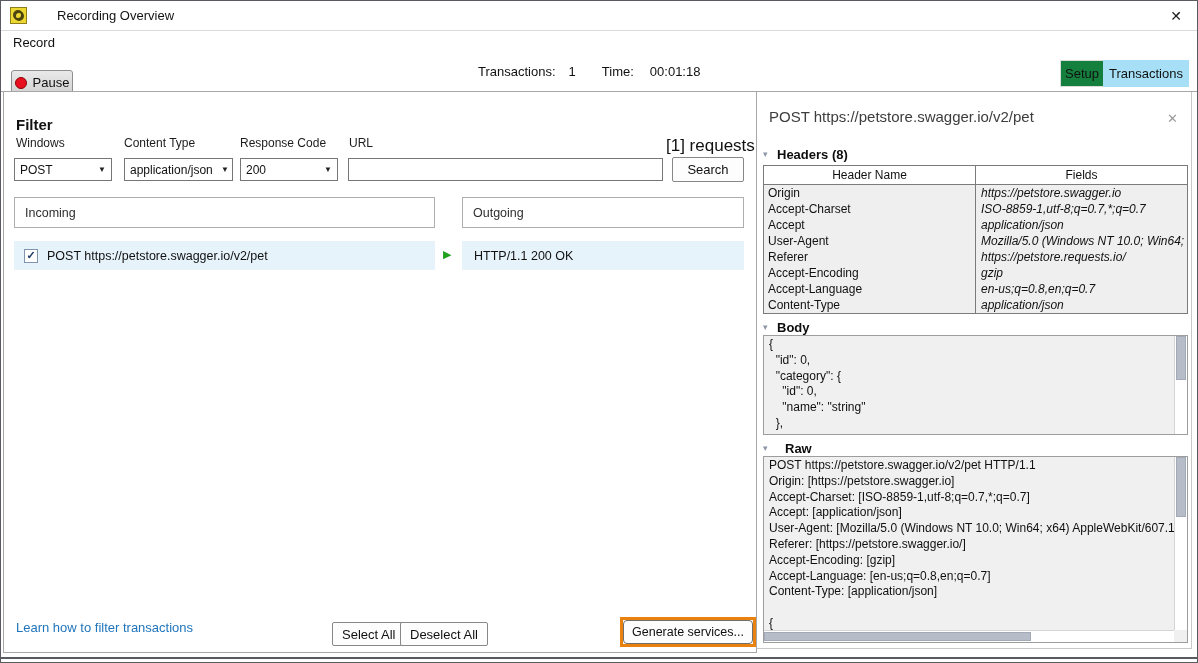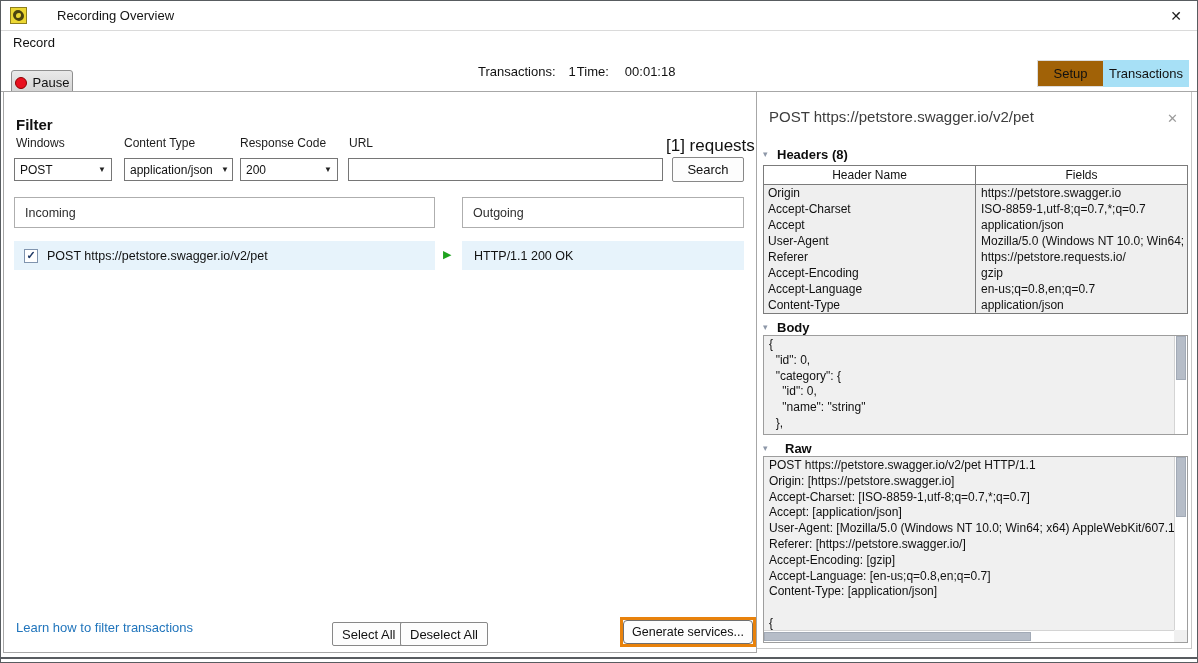--- a/index.html
+++ b/index.html
@@ -26,25 +26,25 @@
 
   
   .toolbar { position:relative; height:37px; }
   .pause-btn { position:absolute; left:10px; top:16px; height:25px; width:62px;
                background:linear-gradient(#e9e9e9,#d2d2d2); border:1px solid #8f8f8f;
                border-radius:3px; display:flex; align-items:center; justify-content:center;
                gap:6px; font-size:13px; }
   .rec-dot { width:12px; height:12px; border-radius:50%; background:#e8101f; border:1px solid #8d0000; }
   .stats { position:absolute; left:477px; top:10px; display:flex; align-items:center; font-size:13px; }
   .stats span { display:inline-block; }
-  .s-gap1 { margin-left:13px; } .s-gap2 { margin-left:1px; } .s-gap3 { margin-left:16px; }
+  .s-gap1 { margin-left:13px; } .s-gap2 { margin-left:26px; } .s-gap3 { margin-left:16px; }
   .tabs { position:absolute; right:8px; top:6px; height:27px; display:flex; }
   .tab { height:27px; display:flex; align-items:center; justify-content:center;
          font-size:13px; cursor:pointer; }
-  .tab-setup { width:66px; background:#a16207; border:1px solid #dcdcdc; border-right:none; }
+  .tab-setup { width:43px; background:#15803d; border:1px solid #dcdcdc; border-right:none; }
   .tab-active { width:86px; background:#a7e0f6; }
 
   
   .top-line { position:absolute; left:0; right:0; top:90px; height:1px; background:#a7a7a7; }
   .divider-v { position:absolute; left:755px; top:90px; width:1px; height:562px; background:#a7a7a7; }
   .bottom-edge { position:absolute; left:0; right:0; bottom:3px; height:2px; background:#585c60; }
 
   
   .left-panel { position:absolute; left:2px; top:91px; width:753px; height:561px;
                 border-left:1px solid #a7a7a7; border-bottom:1px solid #a7a7a7; background:#fff; }
@@ -92,21 +92,21 @@
   .sec-raw { top:349px;padding-left:8px; } .mk-raw { top:351px; }
   .hdr-table { position:absolute; left:6px; top:73px; width:425px; border:1px solid #7b7b7b;
                font-size:12px; background:#efefef; }
   .ht-head { display:flex; height:19px; background:#fff; border-bottom:1px solid #7b7b7b; }
   .ht-head > div { display:flex; align-items:center; justify-content:center; }
   .ht-c1 { width:212px; border-right:1px solid #7b7b7b; }
   .ht-c2 { flex:1; }
   .ht-row { display:flex; height:16px; }
   .ht-row > div { display:flex; align-items:center; white-space:nowrap; overflow:hidden; }
   .ht-row .ht-c1 { padding-left:4px; justify-content:flex-start; }
-  .ht-row .ht-c2 { padding-left:5px; }
+  .ht-row .ht-c2 { padding-left:5px;font-style:italic; }
   .codebox { position:absolute; left:6px; width:425px; background:#f0f0f0; border:1px solid #9d9d9d;
              overflow:hidden; }
   .body-box { top:243px; height:100px; }
   .raw-box { top:364px; height:187px; }
   .code { position:absolute; left:5px; top:1px; right:15px; font-size:12px; line-height:15.8px;
           white-space:pre; color:#101010; font-family:"Liberation Sans", sans-serif; }
   .vscroll { position:absolute; right:0; top:0; bottom:0; width:13px; background:#fff;
              border-left:1px solid #d4d4d4; }
   .raw-box .vscroll { bottom:12px; }
   .vthumb { position:absolute; left:1px; right:1px; background:#b6bdc8; border:1px solid #a2aab6; }

